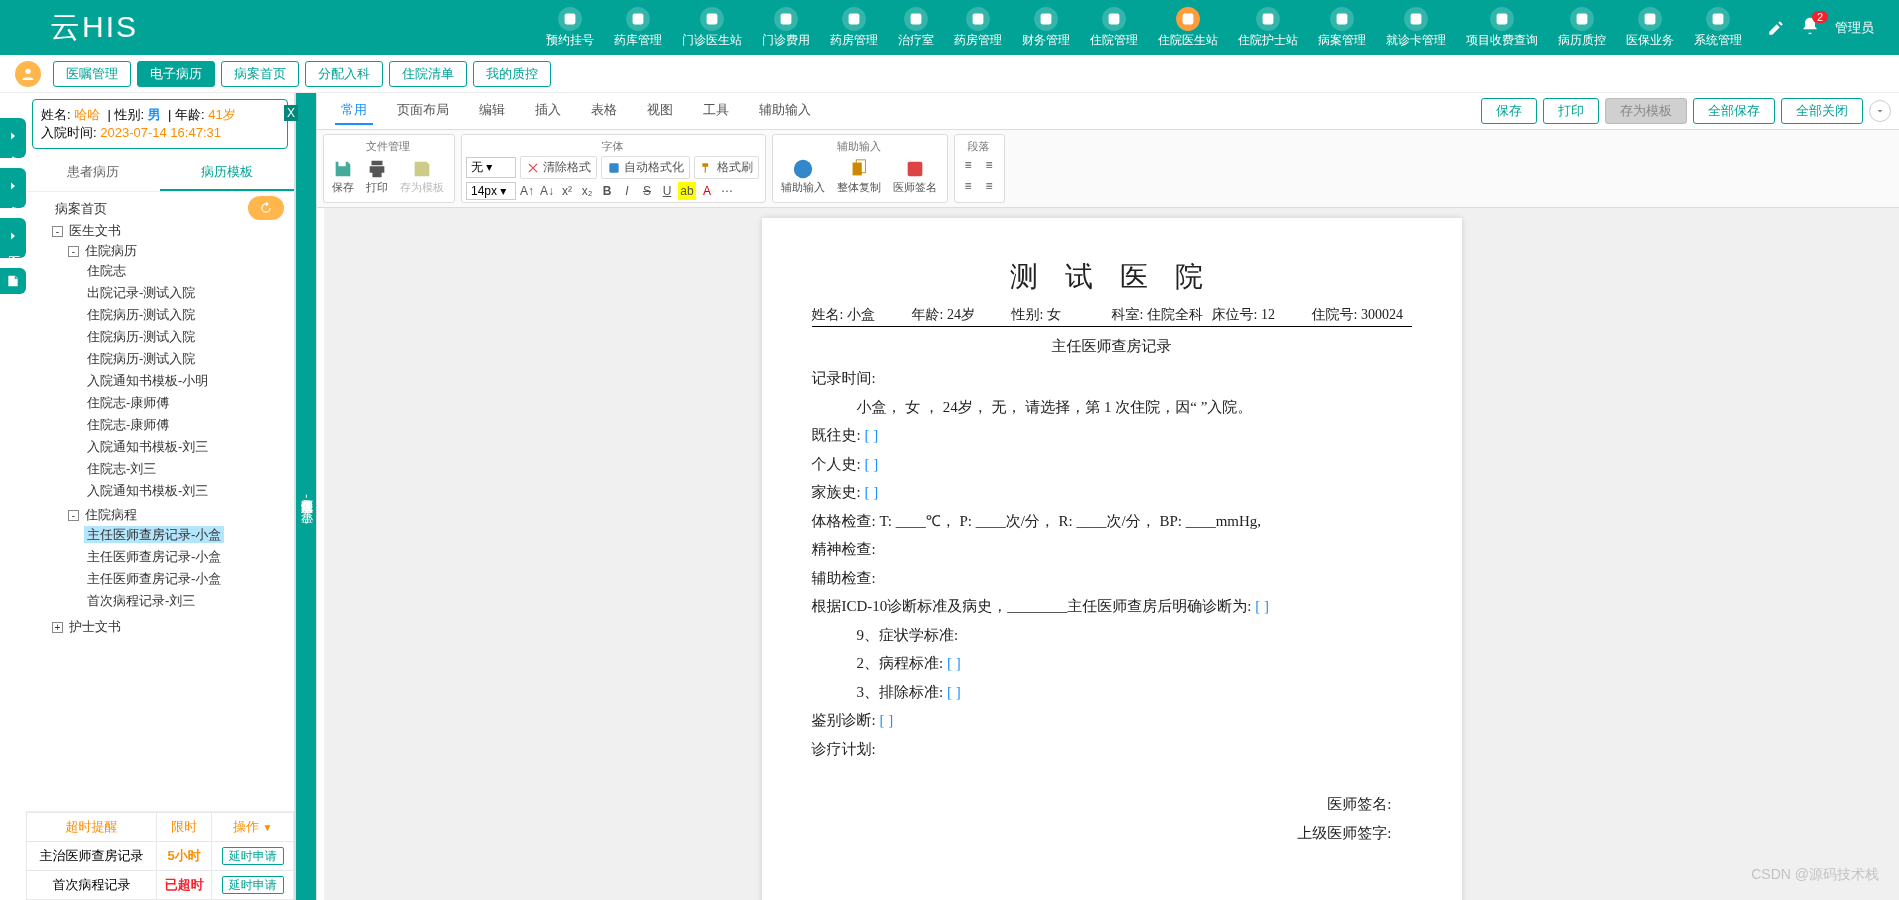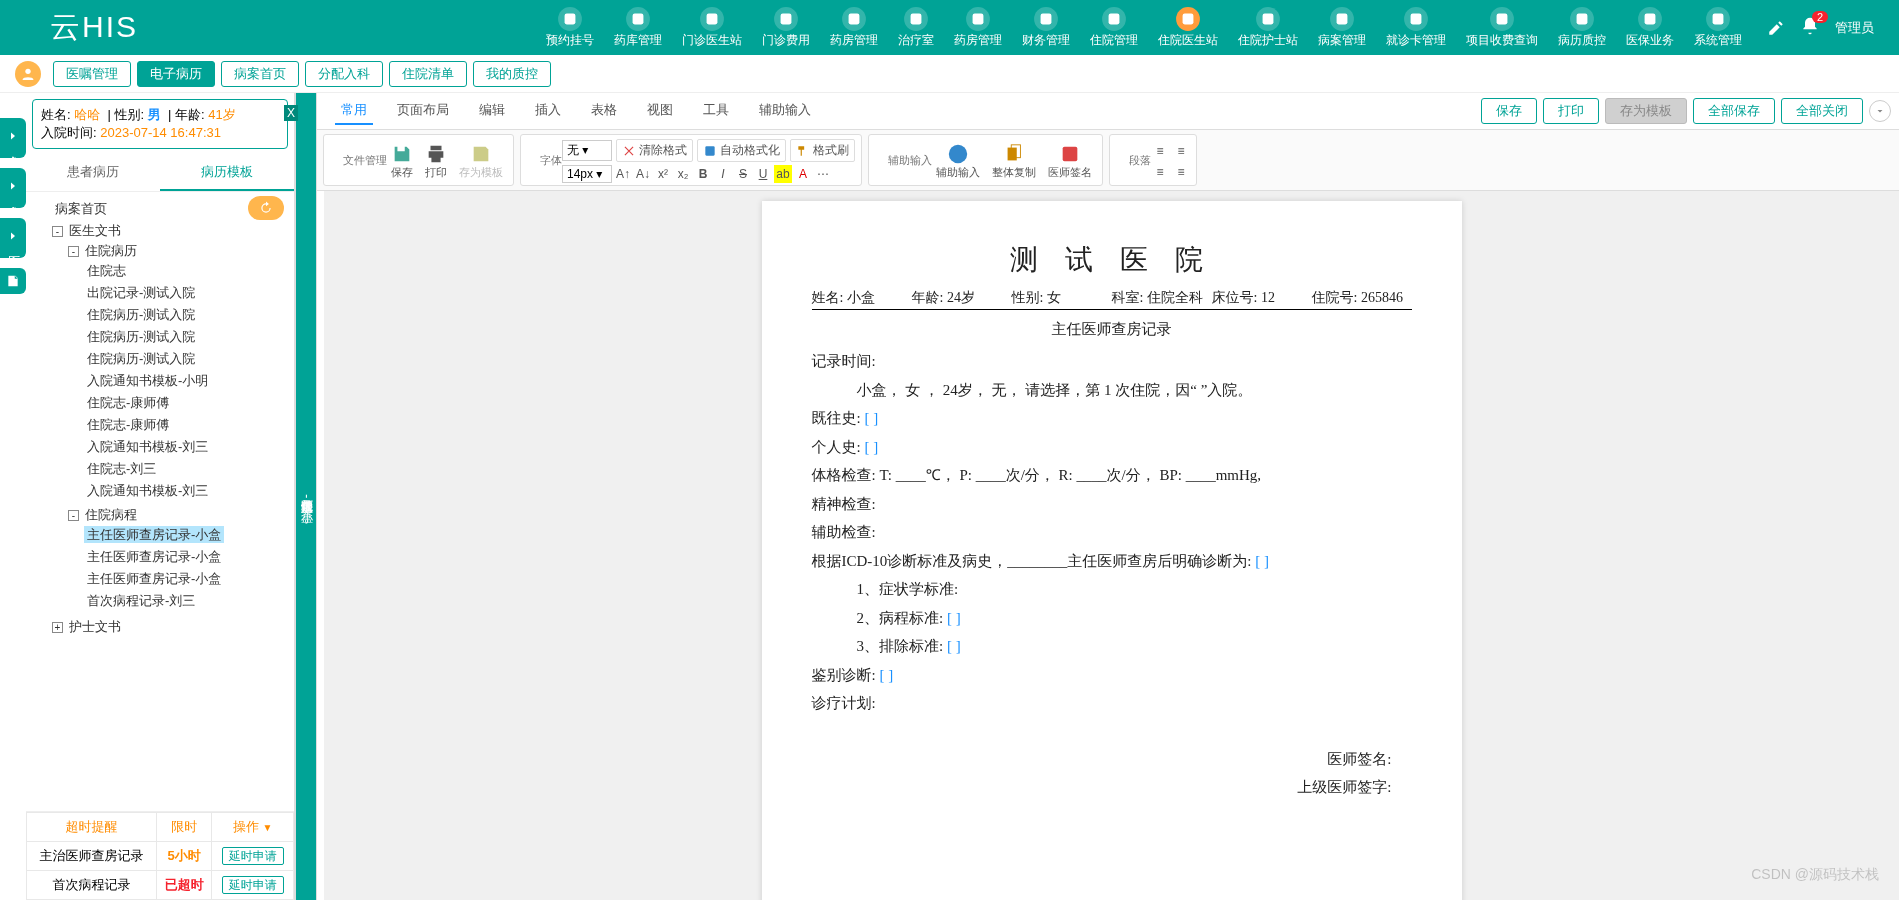--- a/index.html
+++ b/index.html
@@ -48,21 +48,21 @@
 .editor-area { flex: 1; display: flex; flex-direction: column; border-left:1px solid #ddd;}
 .ed-head { display: flex; align-items: center; padding: 4px 8px; border-bottom: 1px solid #ddd; gap:6px;}
 .ed-tabs { display: flex; gap: 18px; padding-left:10px; font-size:13px; color:#555;}
 .ed-tabs .et { padding: 4px 6px; cursor: pointer; }
 .ed-tabs .et.on { border-bottom: 2px solid #1890ff; color:#1890ff;}
 .head-btns { margin-left: auto; display: flex; gap: 6px; align-items:center;}
 .hb { border: 1px solid #00a396; color: #00a396; padding: 3px 14px; border-radius: 3px; cursor: pointer; font-size:13px;}
 .hb.g { border-color:#bbb; background:#d0d0d0; color:#888;}
 .circ {width:22px;height:22px;border:1px solid #ccc;border-radius:50%;display:flex;align-items:center;justify-content:center;cursor:pointer;}
 .ribbon { display: flex; gap: 6px; padding: 4px 6px; border-bottom: 1px solid #ddd; background: #fafafa; }
-.rgroup { border: 1px solid #ddd; border-radius: 3px; background: #fff; padding: 4px 6px 2px 19px; display:flex; flex-direction:row; align-items:center;}
+.rgroup { border: 1px solid #ddd; border-radius: 3px; background: #fff; padding: 4px 6px 2px 4px; display:flex; flex-direction:column; align-items:center;}
 .rgroup .title { font-size: 11px; color: #777; text-align: center; padding-bottom:2px;}
 .rgroup .body { display:flex; gap:4px; align-items:flex-start; flex-wrap:wrap;}
 .rbtn { display:flex; flex-direction:column; align-items:center; padding:2px 4px; cursor:pointer; font-size:11px; color:#555;}
 .rbtn svg{width:22px;height:22px;}
 .rbtn.sm{flex-direction:row; gap:3px; border:1px solid #ddd; border-radius:2px; padding:2px 5px; font-size:12px;}
 .rbtn.sm svg{width:14px;height:14px;}
 .sel-box{border:1px solid #ccc; padding:1px 4px; font-size:12px; min-width:50px; cursor:pointer; background:#fff;}
 .mini{width:18px;height:18px;border:1px solid transparent;display:flex;align-items:center;justify-content:center;cursor:pointer;font-size:12px;color:#555;}
 .doc-wrap { flex: 1; overflow: auto; background: #f0f0f0; display: flex; justify-content: center; padding: 10px 0; margin-left: 7px; }
 .doc { width: 700px; min-height: 900px; background: #fff; box-shadow: 0 0 6px rgba(0,0,0,.15); padding: 40px 50px; font-family: SimSun, serif; font-size: 15px; color: #222; }
@@ -481,32 +481,33 @@
 
     <div class="doc-wrap">
       <div class="doc">
         <h1>测 试 医 院</h1>
         <div class="info-row">
           <span>姓名: 小盒</span>
             <span>年龄: 24岁</span>
             <span>性别: 女</span>
             <span>科室: 住院全科</span>
             <span>床位号: 12</span>
-            <span>住院号: 265846</span>
+            <span>住院号: 300024</span>
         </div>
         <div class="sub">主任医师查房记录</div>
         <p>记录时间:</p>
         <p style="text-indent:3em">小盒， 女 ， 24岁， 无， 请选择，第 1 次住院，因“ ”入院。</p>
         <p><span>既往史: </span><span class="br">[ ]</span></p>
         <p><span>个人史: </span><span class="br">[ ]</span></p>
+        <p><span>家族史: </span><span class="br">[ ]</span></p>
         <p>体格检查: T: ____℃， P: ____次/分， R: ____次/分， BP: ____mmHg,</p>
         <p>精神检查:</p>
         <p>辅助检查:</p>
         <p><span>根据ICD-10诊断标准及病史，________主任医师查房后明确诊断为: </span><span class="br">[ ]</span></p>
-        <p style="text-indent:3em">1、症状学标准:</p>
+        <p style="text-indent:3em">9、症状学标准:</p>
         <p style="text-indent:3em"><span>2、病程标准: </span><span class="br">[ ]</span></p>
         <p style="text-indent:3em"><span>3、排除标准: </span><span class="br">[ ]</span></p>
         <p><span>鉴别诊断: </span><span class="br">[ ]</span></p>
         <p>诊疗计划:</p>
         <div class="sig-area">
           <p>医师签名:</p>
           <p>上级医师签字:</p>
         </div>
       </div>
     </div>

